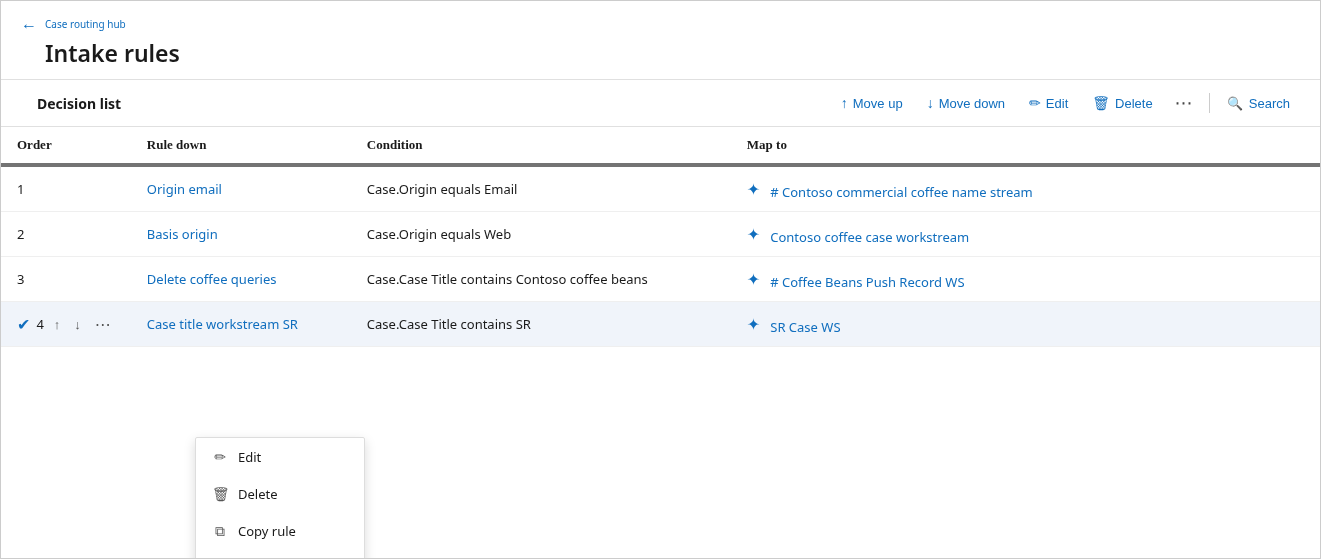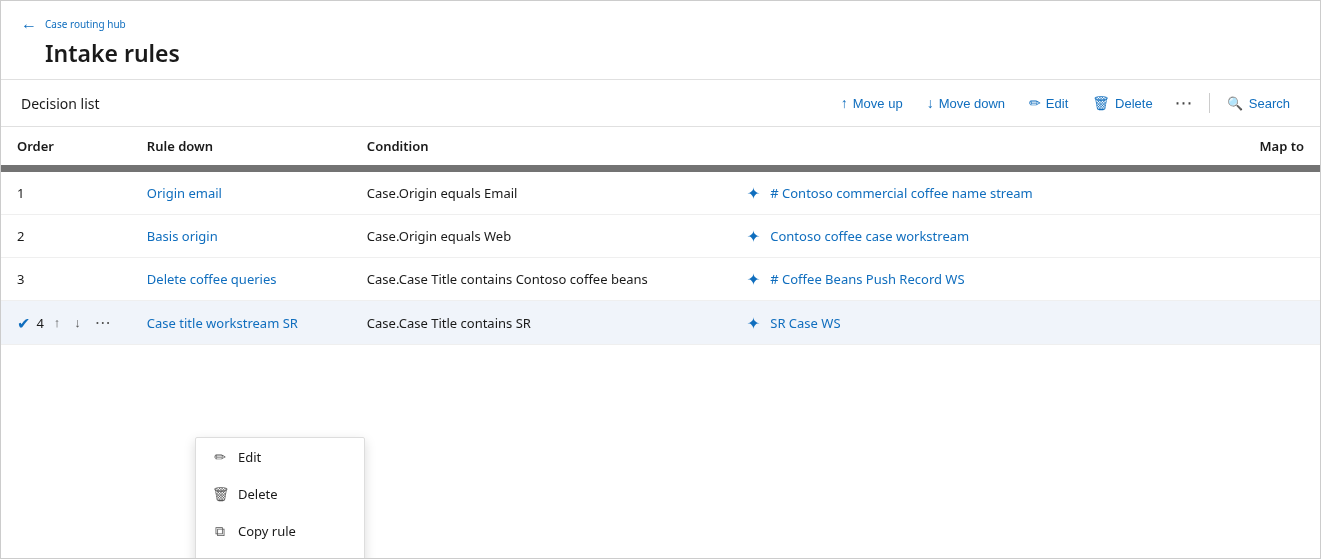--- a/index.html
+++ b/index.html
@@ -57,22 +57,23 @@
     .toolbar {
       display: flex;
       align-items: center;
       justify-content: space-between;
       padding: 8px 20px;
       background: #fff;
       border-bottom: 1px solid #e0e0e0;
     }
     .decision-list-label {
       font-size: 14px;
-      font-weight: 400;
-      color: #1a1a1a;
+      font-weight: 700;
+      color: #1a1a1a;
+      margin-left: 16px;
     }
     .toolbar-actions {
       display: flex;
       align-items: center;
       gap: 4px;
     }
     .toolbar-btn {
       background: none;
       border: none;
       cursor: pointer;
@@ -117,48 +118,50 @@
     .table-container {
       flex: 1;
       overflow: auto;
       position: relative;
     }
     table {
       width: 100%;
       border-collapse: collapse;
     }
     thead tr {
-      border-bottom: 7px solid #737373;
+      border-bottom: 4px solid #737373;
+      font-family: Liberation Serif, serif;
     }
     th {
       text-align: left;
       padding: 10px 16px;
       font-weight: 600;
       color: #1a1a1a;
       font-size: 13px;
       background: #fff;
     }
     th.order-col { width: 100px; }
     th.rulename-col { width: 220px; }
     th.condition-col { width: 380px; }
-    th.mapto-col { width: auto; text-align: right; }
+    th.mapto-col { width: auto; }
     tbody tr {
       border-bottom: 1px solid #efefef;
     }
     tbody tr.selected { background: #f0f4fa; }
     td {
       padding: 10px 16px;
       font-size: 13px;
       color: #1a1a1a;
       vertical-align: middle;
     }
     .rule-link {
       color: #106ebe;
       text-decoration: none;
       cursor: pointer;
+      margin-top: 6px;
     }
     .map-icon {
       color: #106ebe;
       margin-right: 4px;
       font-size: 16px;
     }
     .map-cell {
       display: flex;
       align-items: center;
       gap: 6px;

